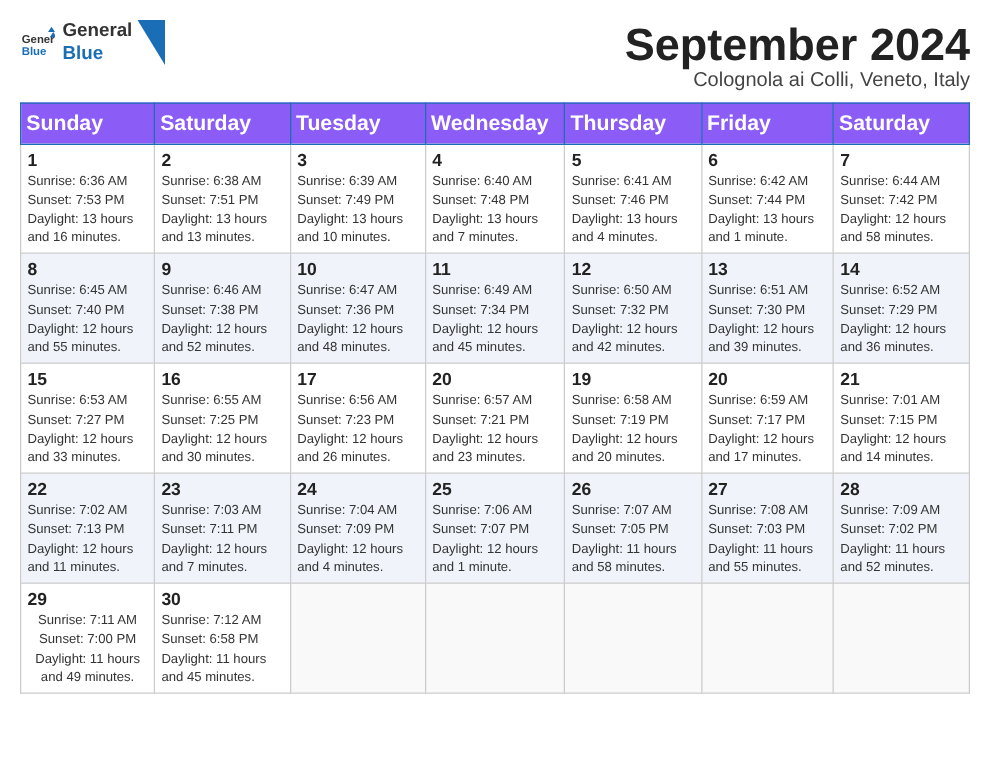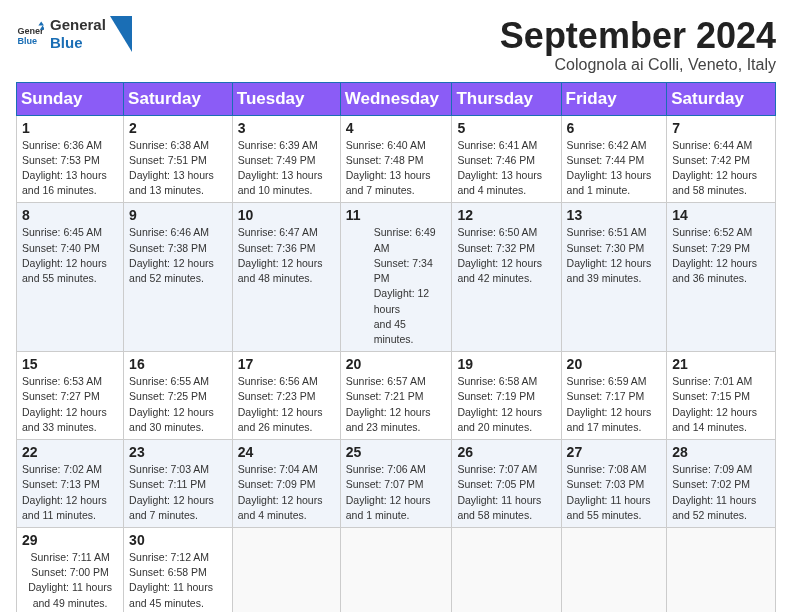--- a/index.html
+++ b/index.html
@@ -185,21 +185,21 @@
         </td>
         <td>
           <span class="day-num">10</span>
           <div class="day-info" style="white-space: pre-line;">Sunrise: 6:47 AM
 Sunset: 7:36 PM
 Daylight: 12 hours
 and 48 minutes.</div>
         </td>
         <td>
           <span class="day-num">11</span>
-          <div class="day-info" style="white-space: pre-line; margin-left: 28px;">Sunrise: 6:49 AM
+          <div class="day-info" style="white-space: pre-line;">Sunrise: 6:49 AM
 Sunset: 7:34 PM
 Daylight: 12 hours
 and 45 minutes.</div>
         </td>
         <td>
           <span class="day-num">12</span>
           <div class="day-info" style="white-space: pre-line;">Sunrise: 6:50 AM
 Sunset: 7:32 PM
 Daylight: 12 hours
 and 42 minutes.</div>

